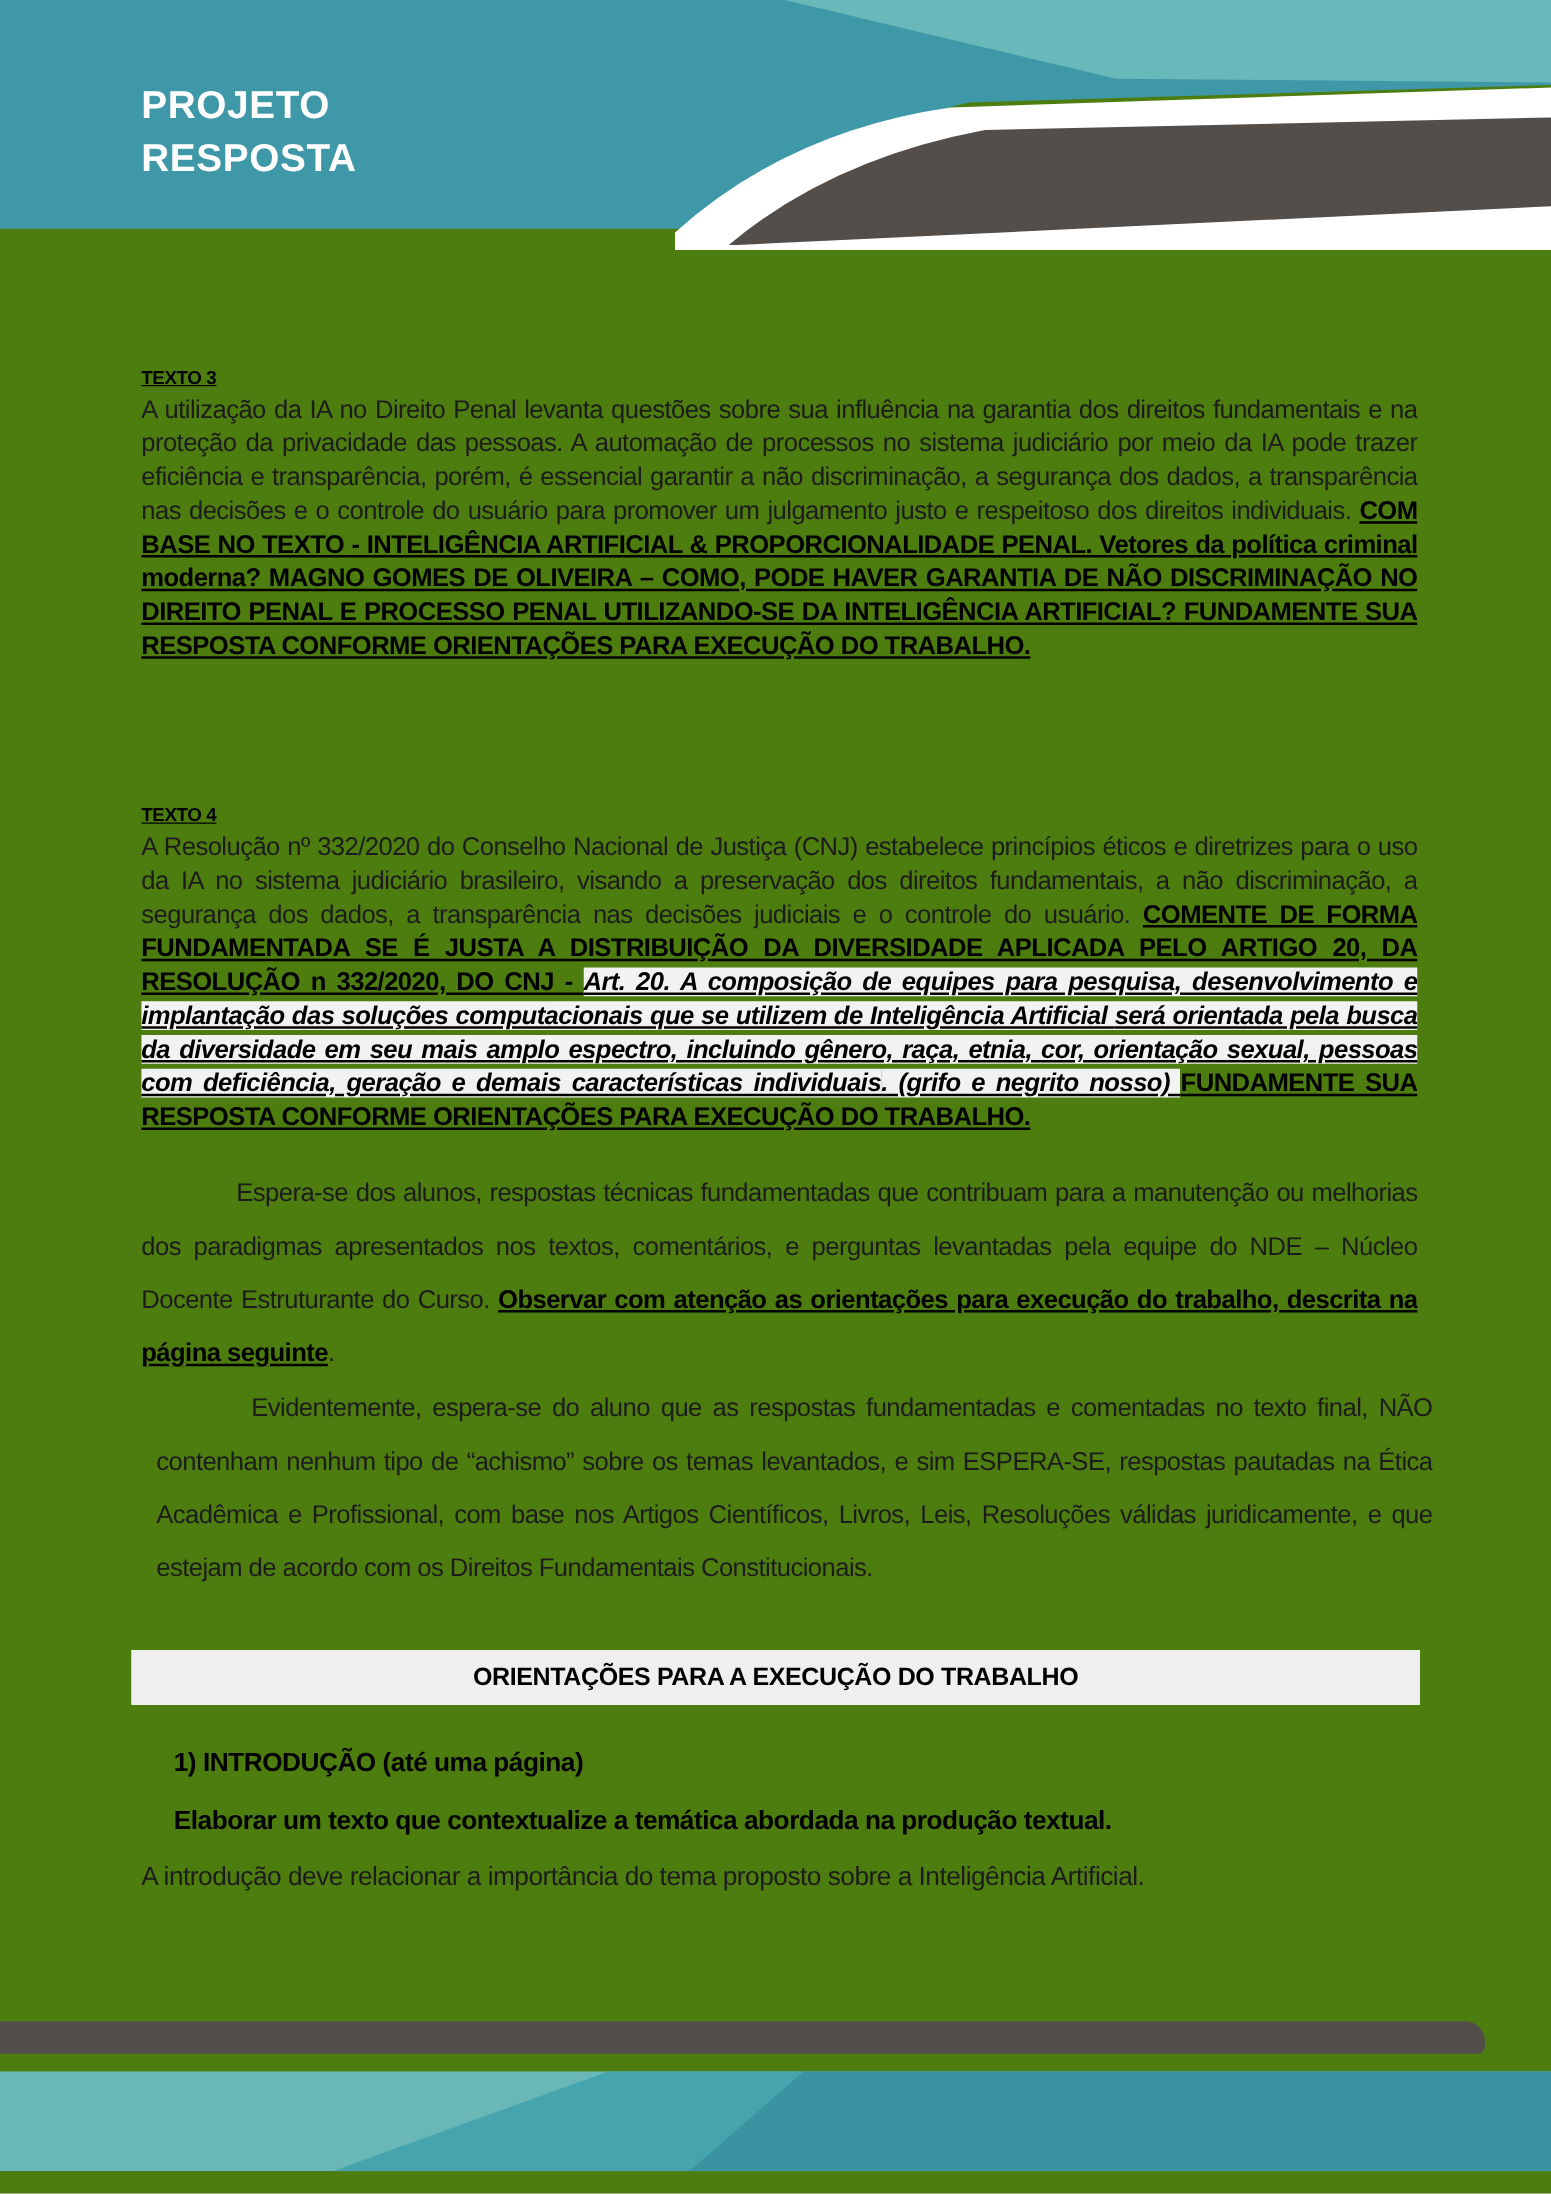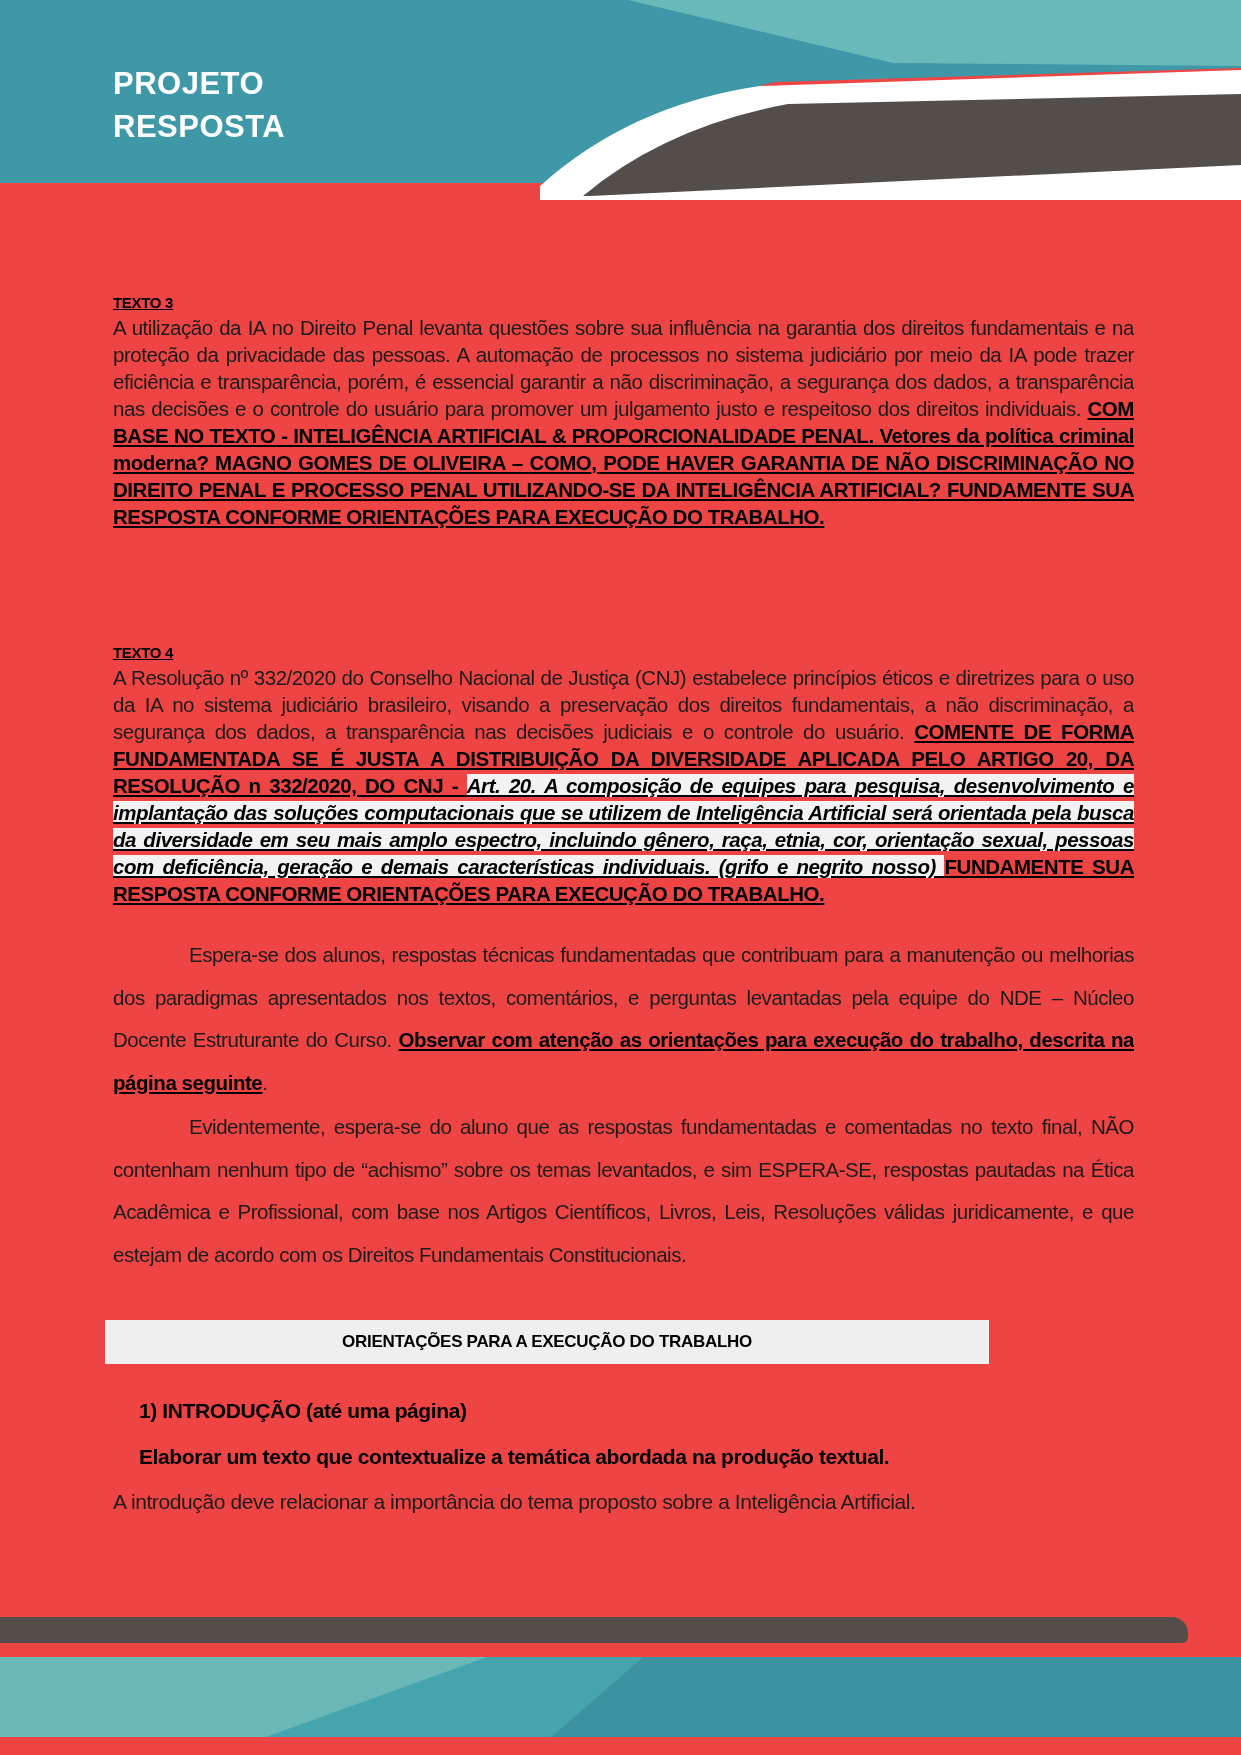--- a/index.html
+++ b/index.html
@@ -1,19 +1,19 @@
 <!DOCTYPE html>
 <html lang="pt"><head>
 <meta charset="utf-8">
 <style>
   html,body{margin:0;padding:0;background:#ffffff;}
   .page{
     position:relative;
     width:1241px;height:1755px;
-    background:#ef4444;
+    background:#4d7c0f;
     font-family:"Liberation Sans","DejaVu Sans",sans-serif;
     overflow:hidden;
   }
   
   .header-art{position:absolute;top:0;left:0;width:1241px;height:200px;}
   .header-title{
     position:absolute;left:113px;top:62px;
     color:#ffffff;font-weight:700;font-size:31px;line-height:43px;
     letter-spacing:.5px;
   }
@@ -28,22 +28,22 @@
     text-decoration:underline;margin:0 0 3px 0;letter-spacing:-.3px;
   }
   .texto-par{margin:0;line-height:27px;}
   .wide-par{margin:0;line-height:42.5px;text-indent:76px;}
   .t-bold{font-weight:700;color:#000;text-decoration:underline;}
   .t-u{text-decoration:underline;}
   .t-italic{font-style:italic;}
   .t-hl{background:#f2f2f2;}
   
   .band{
-    position:absolute;left:105px;top:1320px;width:884px;height:44px;
-    background:#efefef;color:#000;font-weight:700;font-size:17px;
+    position:absolute;left:105px;top:1320px;width:1031px;height:44px;
+    background:#efefef;color:#000;font-weight:700;font-size:20px;
     display:flex;align-items:center;justify-content:center;
     letter-spacing:-.3px;
   }
   .intro-line{
     position:absolute;left:113px;width:1021px;
     color:#1c1c1c;font-size:21px;letter-spacing:-.4px;line-height:26px;
   }
   .intro-bold{font-weight:700;color:#000;margin-left:26px;}
   
   .footer-darkbar{
@@ -74,21 +74,21 @@
   </div>
 
   <div class="textblock" style="top:644px;height:292px;">
     <h3 class="texto-head">TEXTO 4</h3>
     <p class="texto-par"><span class="t-normal">A Resolução nº 332/2020 do Conselho Nacional de Justiça (CNJ) estabelece princípios éticos e diretrizes para o uso da IA no sistema judiciário brasileiro, visando a preservação dos direitos fundamentais, a não discriminação, a segurança dos dados, a transparência nas decisões judiciais e o controle do usuário. </span><span class="t-bold t-u">COMENTE DE FORMA FUNDAMENTADA SE É JUSTA</span><span class="t-bold"> A DISTRIBUIÇÃO DA DIVERSIDADE APLICADA PELO ARTIGO 20, DA RESOLUÇÃO n 332/2020, DO CNJ - </span><span class="t-bold t-italic t-hl">Art. 20. A composição de equipes para pesquisa, desenvolvimento e implantação das soluções computacionais que se utilizem de Inteligência Artificial </span><span class="t-bold t-italic t-u t-hl">será orientada pela busca da diversidade em seu mais amplo espectro, incluindo gênero, raça, etnia, cor, orientação sexual, pessoas com deficiência, geração e demais características individuais</span><span class="t-bold t-italic t-hl">. (grifo e negrito nosso) </span><span class="t-bold t-u">FUNDAMENTE SUA RESPOSTA CONFORME ORIENTAÇÕES PARA EXECUÇÃO DO TRABALHO</span><span class="t-bold">.</span></p>
   </div>
 
   <div class="textblock" style="top:934px;height:172px;">
     <p class="wide-par"><span class="t-normal">Espera-se dos alunos, respostas técnicas fundamentadas que contribuam para a manutenção ou melhorias dos paradigmas apresentados nos textos, comentários, e perguntas levantadas pela equipe do NDE – Núcleo Docente Estruturante do Curso. </span><span class="t-bold t-u">Observar com atenção as orientações para execução do trabalho, descrita na página seguinte</span><span class="t-normal">.</span></p>
   </div>
-  <div class="textblock" style="top:1106px;height:210px;">
+  <div class="textblock" style="top:1106px;height:210px;margin-left:12px;">
     <p class="wide-par"><span class="t-normal">Evidentemente, espera-se do aluno que as respostas fundamentadas e comentadas no texto final, NÃO contenham nenhum tipo de “achismo” sobre os temas levantados, e sim ESPERA-SE, respostas pautadas na Ética Acadêmica e Profissional, com base nos Artigos Científicos, Livros, Leis, Resoluções válidas juridicamente, e que estejam de acordo com os Direitos Fundamentais Constitucionais.</span></p>
   </div>
 
   <div class="band">
     <span>ORIENTAÇÕES PARA A EXECUÇÃO DO TRABALHO</span>
   </div>
 
   <div class="intro-line intro-bold" style="top:1398px;">1) INTRODUÇÃO (até uma página)</div>
   <div class="intro-line" style="top:1489px;">A introdução deve relacionar a importância do tema proposto sobre a Inteligência Artificial.</div>
   <div class="intro-line intro-bold" style="top:1444px;">Elaborar um texto que contextualize a temática abordada na produção textual.</div>

